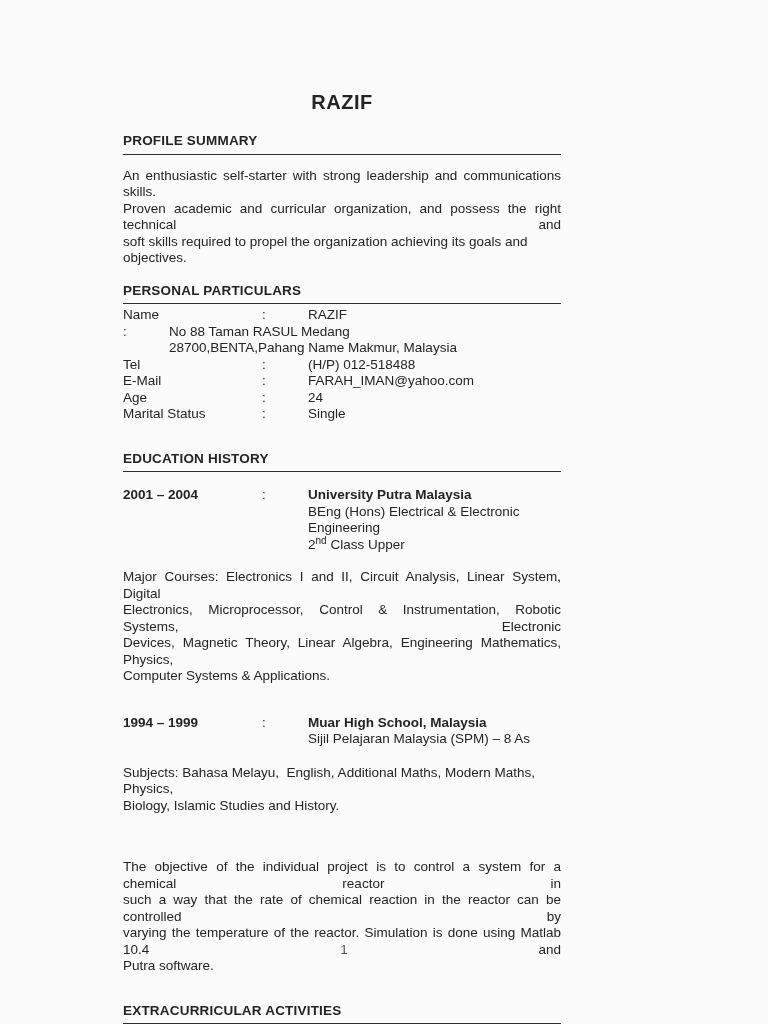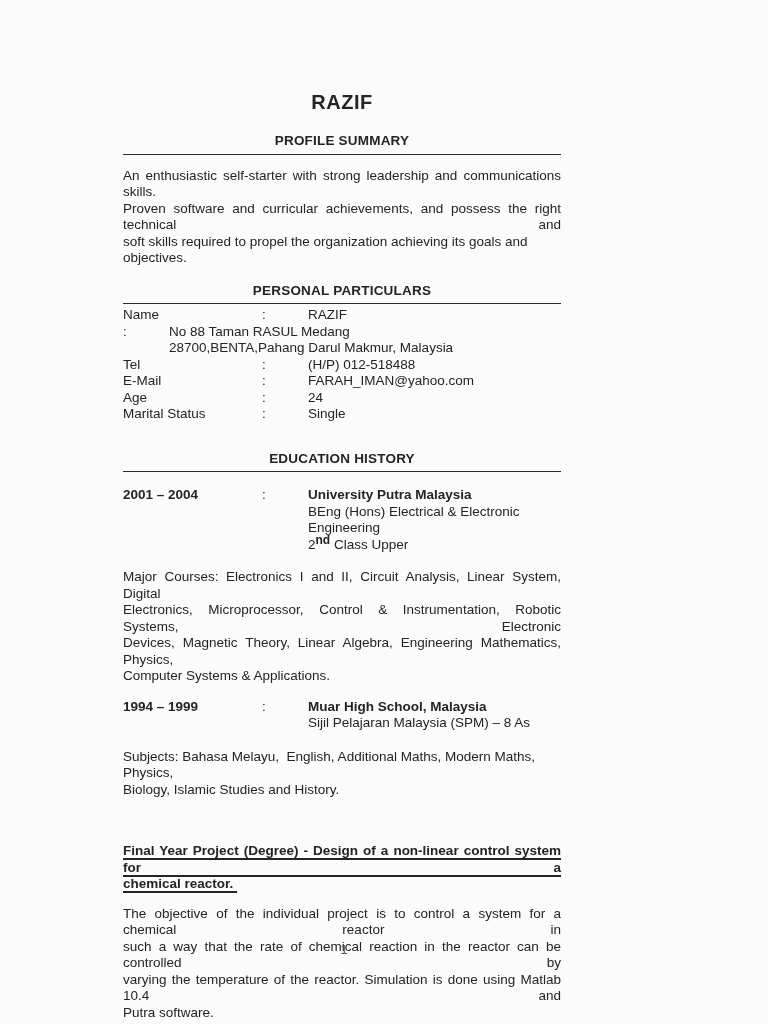--- a/index.html
+++ b/index.html
@@ -31,21 +31,20 @@
     letter-spacing: 0.5px;
   }
   section { display: block; }
   .sec-head {
     font-weight: bold;
     font-size: 13.5px;
     letter-spacing: 0.2px;
     line-height: 16.5px;
     padding-bottom: 4px;
     border-bottom: 1.6px solid #2e2e2e;
-    text-align: center;
   }
   .line { line-height: 16.5px; }
   .j { text-align: justify; text-align-last: justify; }
   .pre { white-space: pre-wrap; }
   .u {
     text-decoration: underline;
     text-decoration-thickness: 1.5px;
     text-underline-offset: 3px;
   }
 
@@ -54,40 +53,40 @@
 
   .sec-personal { margin-top: 16px; }
   .pp-rows { margin-top: 3px; }
   .pp-row { display: flex; }
   .pp-label { width: 139px; flex: none; }
   .pp-colon { width: 46px; flex: none; }
   .pp-value { flex: 1; }
 
   .sec-education { margin-top: 28px; }
   .edu-entry-1 { margin-top: 15px; }
-  .edu-entry-2 { margin-top: 14px; }
+  .edu-entry-2 { margin-top: 30px; }
   .edu-row { display: flex; }
   .edu-period { width: 139px; flex: none; font-weight: bold; }
   .edu-colon { width: 46px; flex: none; }
   .edu-right { flex: 1; }
   .edu-inst { font-weight: bold; }
   .para-courses { margin-top: 16px; }
   .para-subjects { margin-top: 17px; }
 
   .sec-fyp { margin-top: 45px; }
   .fyp-head .line { font-weight: bold; }
   .para-fyp { margin-top: 13px; }
 
   .sec-extra { margin-top: 28px; }
 
   sup {
-    font-size: 12px;
+    font-size: 10px;
     line-height: 0;
     vertical-align: 4.5px;
-    font-weight: bold;
+    font-weight: normal;
     margin-top: 14px;
   }
   .page-number {
     position: absolute;
     left: 0;
     right: 0;
     top: 942px;
     text-align: center;
     color: #555;
     font-size: 13.5px;
@@ -97,40 +96,40 @@
 <body>
 
 <div class="page">
 
   <h1 class="doc-title">RAZIF</h1>
 
   <section class="sec-profile">
     <div class="sec-head">PROFILE SUMMARY</div>
     <div class="para-profile">
       <div class="line j">An enthusiastic self-starter with strong leadership and communications skills.</div>
-      <div class="line j">Proven software and curricular achievements, and possess the right technical and</div>
+      <div class="line j">Proven academic and curricular organization, and possess the right technical and</div>
       <div class="line">soft skills required to propel the organization achieving its goals and objectives.</div>
     </div>
   </section>
 
   <section class="sec-personal">
     <div class="sec-head">PERSONAL PARTICULARS</div>
     <div class="pp-rows">
 
       <div class="pp-row">
         <div class="pp-label line">Name</div>
         <div class="pp-colon line">:</div>
         <div class="pp-value line">RAZIF</div>
       </div>
 
       <div class="pp-row">
         <div class="pp-colon line">:</div>
         <div class="pp-value">
           <div class="line">No 88 Taman RASUL Medang</div>
-          <div class="line">28700,BENTA,Pahang Darul Makmur, Malaysia</div>
+          <div class="line">28700,BENTA,Pahang Name Makmur, Malaysia</div>
         </div>
       </div>
 
       <div class="pp-row">
         <div class="pp-label line">Tel</div>
         <div class="pp-colon line">:</div>
         <div class="pp-value line">(H/P) 012-518488</div>
       </div>
 
       <div class="pp-row">
@@ -183,24 +182,20 @@
       </div>
     </div>
 
     <div class="para-subjects">
       <div class="line pre">Subjects: Bahasa Melayu,  English, Additional Maths, Modern Maths, Physics,</div>
       <div class="line pre">Biology, Islamic Studies and History.</div>
     </div>
   </section>
 
   <section class="sec-fyp">
-    <div class="fyp-head">
-      <div class="line j u">Final Year Project (Degree) - Design of a non-linear control system for a</div>
-      <div class="line u pre">chemical reactor. </div>
-    </div>
     <div class="para-fyp">
       <div class="line j">The objective of the individual project is to control a system for a chemical reactor in</div>
       <div class="line j">such a way that the rate of chemical reaction in the reactor can be controlled by</div>
       <div class="line j">varying the temperature of the reactor. Simulation is done using Matlab 10.4 and</div>
       <div class="line">Putra software.</div>
     </div>
   </section>
 
   <section class="sec-extra">
     <div class="sec-head">EXTRACURRICULAR ACTIVITIES</div>

